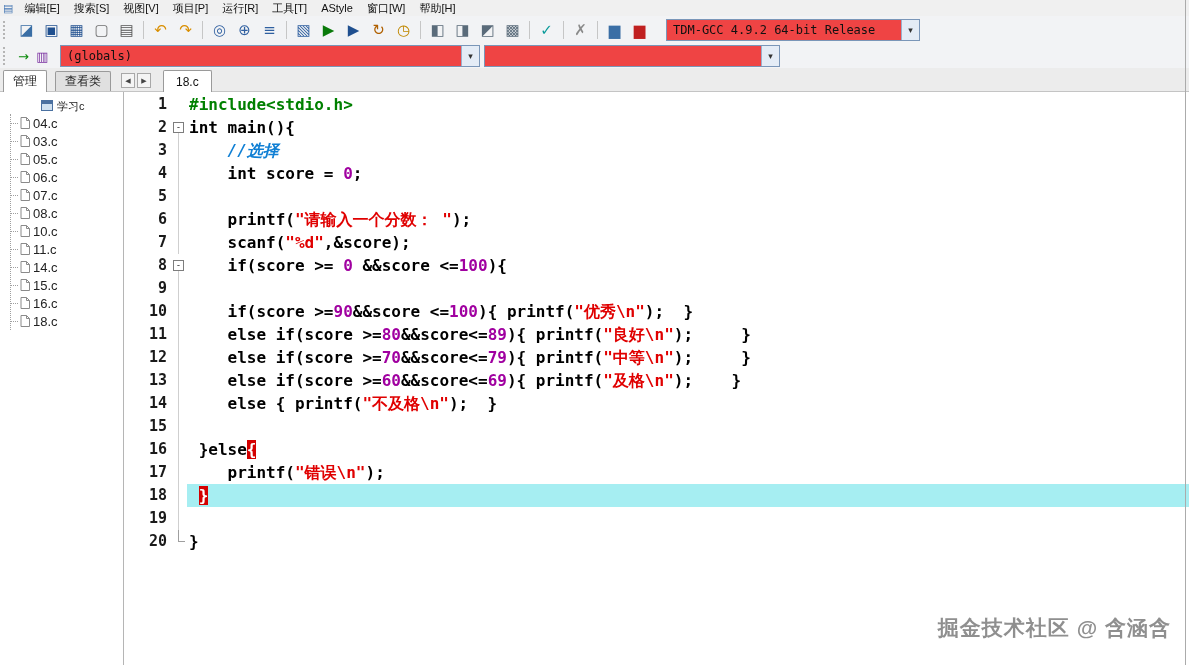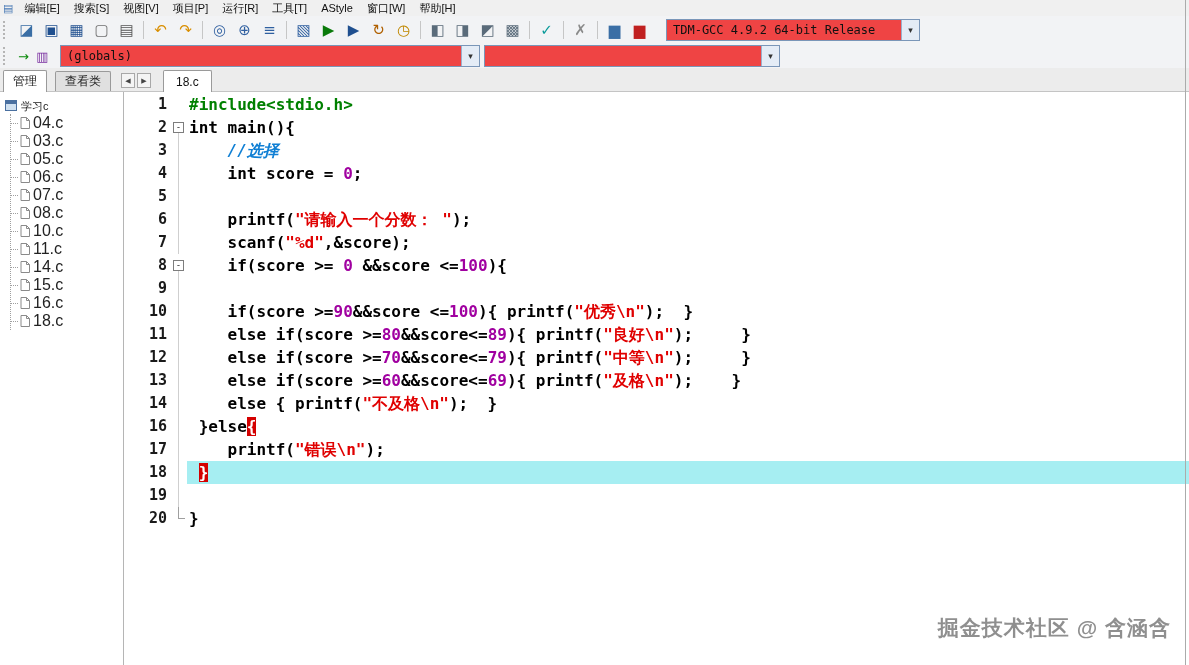--- a/index.html
+++ b/index.html
@@ -44,26 +44,26 @@
   .stab.active{background:#ffffff;height:21px;margin-bottom:-1px;}
   .scrollbtn{width:14px;height:15px;font-size:7px;display:flex;align-items:center;justify-content:center;
              border:1px solid #a8a8a8;background:#f4f4f4;margin:0 0 3px 2px;padding:0;color:#444;}
   .edit-tab{height:21px;margin-left:12px;margin-bottom:-1px;padding:0 12px;font-size:12px;
             display:flex;align-items:center;border:1px solid #9a9a9a;border-bottom:none;
             background:#ffffff;border-radius:2px 2px 0 0;color:#111;}
 
   
   .sidebar{position:absolute;left:0;top:92px;bottom:0;width:124px;background:#ffffff;
            border-right:1px solid #b5b5b5;box-sizing:border-box;padding-top:6px;font-size:11px;color:#222;}
-  .tree-root{display:flex;align-items:center;gap:4px;padding-left:5px;height:16px;}
+  .tree-root{display:flex;align-items:center;gap:4px;padding-left:5px;height:16px;margin-left:36px;}
   .tree-files{margin-left:10px;border-left:1px dotted #9f9f9f;width:fit-content;}
   .tree-file{height:18px;display:flex;align-items:center;position:relative;padding-left:9px;cursor:default;}
   .tree-file::before{content:"";position:absolute;left:0;top:9px;width:7px;border-top:1px dotted #9f9f9f;}
   .tree-file .ficon{display:flex;margin-right:3px;}
-  .tree-file .flabel{font-size:16px;}
+  .tree-file .flabel{font-size:13px;}
 
   
   .editor{position:absolute;left:125px;top:93px;right:0;bottom:0;background:#ffffff;overflow:hidden;}
   .line{display:flex;height:23px;line-height:23px;
         font-family:"DejaVu Sans Mono",monospace;font-size:16px;font-weight:600;color:#000;}
   .ln{width:42px;flex:0 0 42px;text-align:right;padding-right:5px;color:#1a1a1a;
       font-size:15px;font-weight:700;}
   .fold{width:15px;flex:0 0 15px;position:relative;}
   .fold.l::before{content:"";position:absolute;left:6px;top:0;bottom:0;border-left:1px solid #cfcfcf;}
   .fold.box::before{content:"";position:absolute;left:6px;top:16px;bottom:0;border-left:1px solid #cfcfcf;}
@@ -414,20 +414,25 @@
           <div class="ln">13</div>
           <div class="fold l"></div>
           <div class="code"><span class="c-p">    </span><span class="c-k">else</span><span class="c-p"> </span><span class="c-k">if</span><span class="c-p">(score &gt;=</span><span class="c-n">60</span><span class="c-p">&amp;&amp;score&lt;=</span><span class="c-n">69</span><span class="c-p">){ printf(</span><span class="c-s">"及格\n"</span><span class="c-p">);    }</span></div>
         </div>
         <div class="line">
           <div class="ln">14</div>
           <div class="fold l"></div>
           <div class="code"><span class="c-p">    </span><span class="c-k">else</span><span class="c-p"> { printf(</span><span class="c-s">"不及格\n"</span><span class="c-p">);  }</span></div>
         </div>
         <div class="line">
+          <div class="ln">15</div>
+          <div class="fold l"></div>
+          <div class="code"></div>
+        </div>
+        <div class="line">
           <div class="ln">16</div>
           <div class="fold l"></div>
           <div class="code"><span class="c-p"> }</span><span class="c-k">else</span><span class="c-bm">{</span></div>
         </div>
         <div class="line">
           <div class="ln">17</div>
           <div class="fold l"></div>
           <div class="code"><span class="c-p">    printf(</span><span class="c-s">"错误\n"</span><span class="c-p">);</span></div>
         </div>
         <div class="line">

